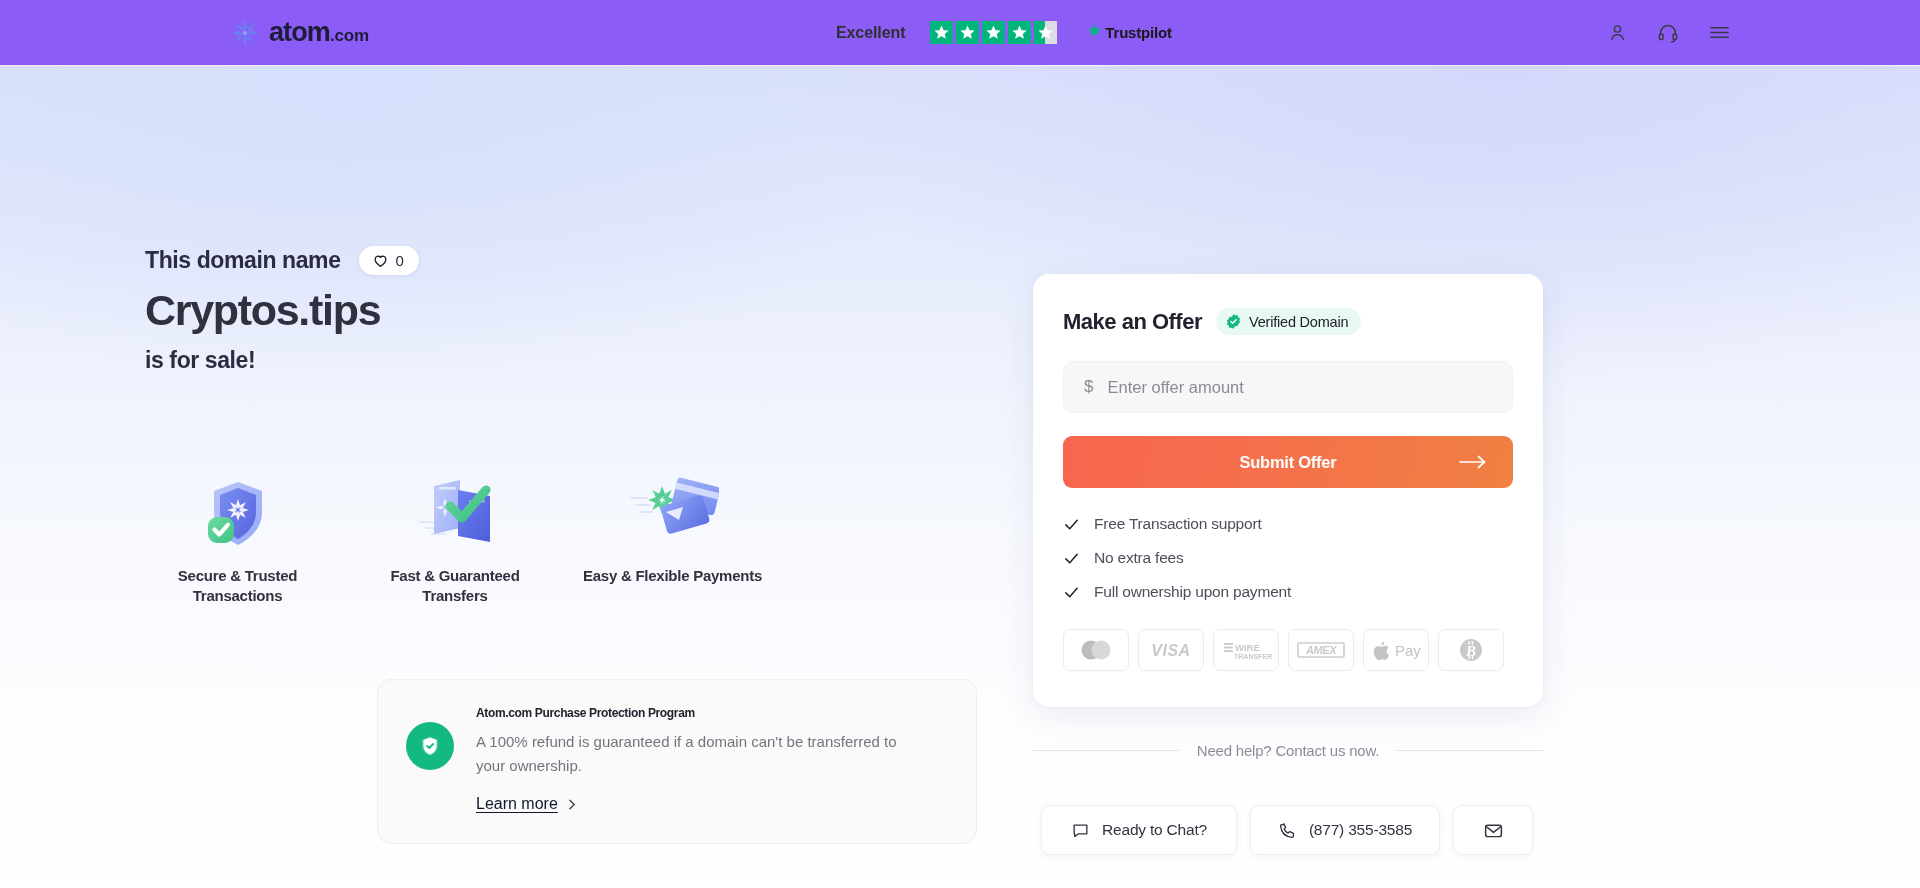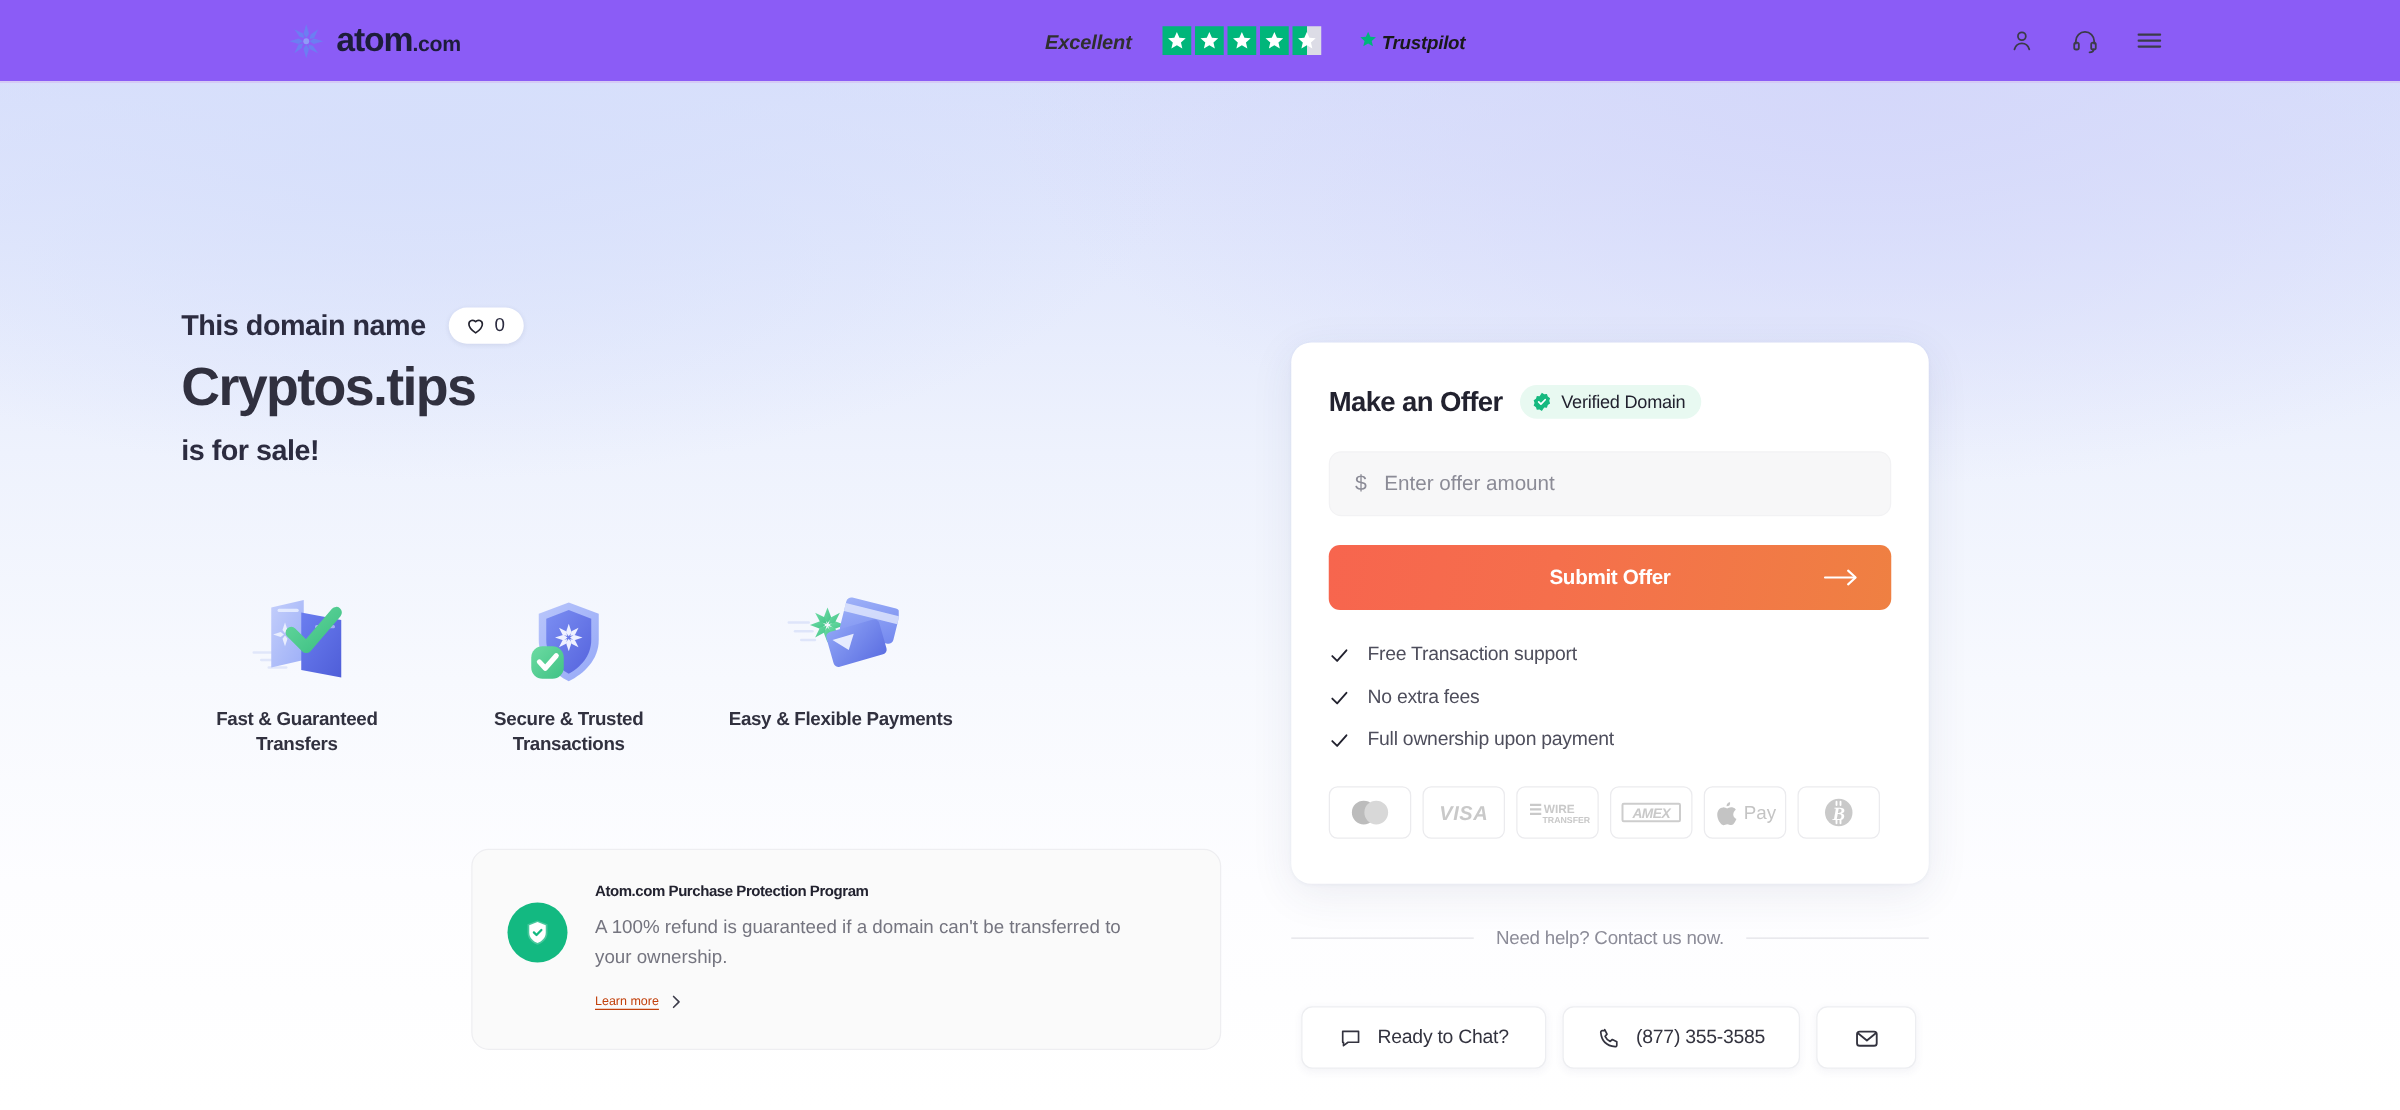--- a/index.html
+++ b/index.html
@@ -39,24 +39,23 @@
   .logo-text .dotcom {
     font-size: 17px;
     font-weight: 600;
     letter-spacing: -0.2px;
   }
 
   .trustpilot {
     position: absolute;
     left: 836px;
     display: flex;
-    align-items: flex-end;
+    align-items: center;
     gap: 25px;
     cursor: pointer;
-    font-style: italic;
   }
   .tp-word {
     font-size: 16px;
     font-weight: 700;
     color: #2f2f2f;
     letter-spacing: -0.1px;
   }
   .tp-stars { display: flex; gap: 3px; }
   .tp-star {
     width: 23px; height: 23px;
@@ -200,22 +199,22 @@
     max-width: 450px;
   }
   .learn-more {
     margin-top: 18px;
     display: inline-flex;
     align-items: center;
     gap: 7px;
     cursor: pointer;
   }
   .learn-more-text {
-    font-size: 10px;
-    color: #c2410c;
+    font-size: 16px;
+    color: #0f172a;
     text-decoration: underline;
     text-underline-offset: 2.5px;
   }
   .learn-more svg { display:block; }
 
   
   .offer-card {
     position: absolute;
     left: 1033px;
     top: 208px;
@@ -487,20 +486,56 @@
       </span>
     </div>
     <div class="domain-name">Cryptos.tips</div>
     <div class="forsale">is for sale!</div>
   </div>
 
   <div class="features">
 
     <div class="feature">
       <div class="feature-art">
+        <svg width="76" height="76" viewBox="0 0 76 76">
+          <defs>
+            <linearGradient id="g1" x1="0" y1="0" x2="1" y2="1">
+              <stop offset="0" stop-color="#b9c6fb"></stop>
+                <stop offset="1" stop-color="#95a8f7"></stop>
+            </linearGradient>
+            <linearGradient id="g2" x1="0" y1="0" x2="1" y2="1">
+              <stop offset="0" stop-color="#7b8ef2"></stop>
+                <stop offset="1" stop-color="#5563dd"></stop>
+            </linearGradient>
+            <linearGradient id="g3" x1="0" y1="0" x2="1" y2="1">
+              <stop offset="0" stop-color="#6ddba2"></stop>
+                <stop offset="1" stop-color="#3fc285"></stop>
+            </linearGradient>
+          </defs>
+          <path d="M38 6 L62 15 V36 C62 52 50 63 38 69 C26 63 14 52 14 36 V15 Z" fill="url(#g1)"></path>
+          <path d="M38 12 L56 19 V36 C56 49 47 58 38 63 C29 58 20 49 20 36 V19 Z" fill="url(#g2)"></path>
+          <g fill="#eef1ff">
+            <path d="M38 23 L40.3 30 L38 33 L35.7 30 Z"></path>
+            <path d="M38 45 L35.7 38 L38 35 L40.3 38 Z"></path>
+            <path d="M27 34 L34 31.7 L37 34 L34 36.3 Z"></path>
+            <path d="M49 34 L42 36.3 L39 34 L42 31.7 Z"></path>
+            <path d="M30.2 26.2 L35.8 29 L36.8 32.8 L33 31.8 Z"></path>
+            <path d="M45.8 41.8 L40.2 39 L39.2 35.2 L43 36.2 Z"></path>
+            <path d="M45.8 26.2 L43 31.8 L39.2 32.8 L40.2 29 Z"></path>
+            <path d="M30.2 41.8 L33 36.2 L36.8 35.2 L35.8 39 Z"></path>
+          </g>
+          <rect x="8" y="41" width="26" height="26" rx="9" fill="url(#g3)"></rect>
+          <path d="M14.5 53.5 L19.2 58.6 L28 48.6" stroke="#fff" stroke-width="4.1" fill="none" stroke-linecap="round" stroke-linejoin="round"></path>
+        </svg>
+      </div>
+      <div class="feature-label">Secure &amp; Trusted Transactions</div>
+    </div>
+
+    <div class="feature">
+      <div class="feature-art">
         <svg width="82" height="76" viewBox="0 0 82 76">
           <defs>
             <linearGradient id="t1" x1="0" y1="0" x2="1" y2="1">
               <stop offset="0" stop-color="#c3cefb"></stop>
                 <stop offset="1" stop-color="#9dafF7"></stop>
             </linearGradient>
             <linearGradient id="t2" x1="0" y1="0" x2="1" y2="1">
               <stop offset="0" stop-color="#6b7ef0"></stop>
                 <stop offset="1" stop-color="#4f5ed8"></stop>
             </linearGradient>
@@ -521,56 +556,20 @@
             <path d="M21.5 31.5 L27.5 29.5 L30.1 31.5 L27.5 33.5 Z"></path>
             <path d="M40.5 31.5 L34.5 33.5 L31.9 31.5 L34.5 29.5 Z"></path>
           </g>
           <rect x="25" y="11" width="17" height="2.6" rx="1.3" fill="#eef2ff" opacity="0.8"></rect>
           <path d="M44 14 L76 20 L76 66 L44 60 Z" fill="url(#t2)"></path>
           <rect x="55" y="24" width="16" height="2.6" rx="1.3" fill="#dfe5ff" opacity="0.55"></rect>
           <path d="M36 30 L48 42 L72 14" stroke="url(#t3)" stroke-width="9" fill="none" stroke-linecap="round" stroke-linejoin="round"></path>
         </svg>
       </div>
       <div class="feature-label">Fast &amp; Guaranteed Transfers</div>
-    </div>
-
-    <div class="feature">
-      <div class="feature-art">
-        <svg width="76" height="76" viewBox="0 0 76 76">
-          <defs>
-            <linearGradient id="g1" x1="0" y1="0" x2="1" y2="1">
-              <stop offset="0" stop-color="#b9c6fb"></stop>
-                <stop offset="1" stop-color="#95a8f7"></stop>
-            </linearGradient>
-            <linearGradient id="g2" x1="0" y1="0" x2="1" y2="1">
-              <stop offset="0" stop-color="#7b8ef2"></stop>
-                <stop offset="1" stop-color="#5563dd"></stop>
-            </linearGradient>
-            <linearGradient id="g3" x1="0" y1="0" x2="1" y2="1">
-              <stop offset="0" stop-color="#6ddba2"></stop>
-                <stop offset="1" stop-color="#3fc285"></stop>
-            </linearGradient>
-          </defs>
-          <path d="M38 6 L62 15 V36 C62 52 50 63 38 69 C26 63 14 52 14 36 V15 Z" fill="url(#g1)"></path>
-          <path d="M38 12 L56 19 V36 C56 49 47 58 38 63 C29 58 20 49 20 36 V19 Z" fill="url(#g2)"></path>
-          <g fill="#eef1ff">
-            <path d="M38 23 L40.3 30 L38 33 L35.7 30 Z"></path>
-            <path d="M38 45 L35.7 38 L38 35 L40.3 38 Z"></path>
-            <path d="M27 34 L34 31.7 L37 34 L34 36.3 Z"></path>
-            <path d="M49 34 L42 36.3 L39 34 L42 31.7 Z"></path>
-            <path d="M30.2 26.2 L35.8 29 L36.8 32.8 L33 31.8 Z"></path>
-            <path d="M45.8 41.8 L40.2 39 L39.2 35.2 L43 36.2 Z"></path>
-            <path d="M45.8 26.2 L43 31.8 L39.2 32.8 L40.2 29 Z"></path>
-            <path d="M30.2 41.8 L33 36.2 L36.8 35.2 L35.8 39 Z"></path>
-          </g>
-          <rect x="8" y="41" width="26" height="26" rx="9" fill="url(#g3)"></rect>
-          <path d="M14.5 53.5 L19.2 58.6 L28 48.6" stroke="#fff" stroke-width="4.1" fill="none" stroke-linecap="round" stroke-linejoin="round"></path>
-        </svg>
-      </div>
-      <div class="feature-label">Secure &amp; Trusted Transactions</div>
     </div>
 
     <div class="feature">
       <div class="feature-art">
         <svg width="92" height="76" viewBox="0 0 92 76">
           <defs>
             <linearGradient id="c1" x1="0" y1="0" x2="1" y2="1">
               <stop offset="0" stop-color="#9fb2f8"></stop>
                 <stop offset="1" stop-color="#7388ef"></stop>
             </linearGradient>

